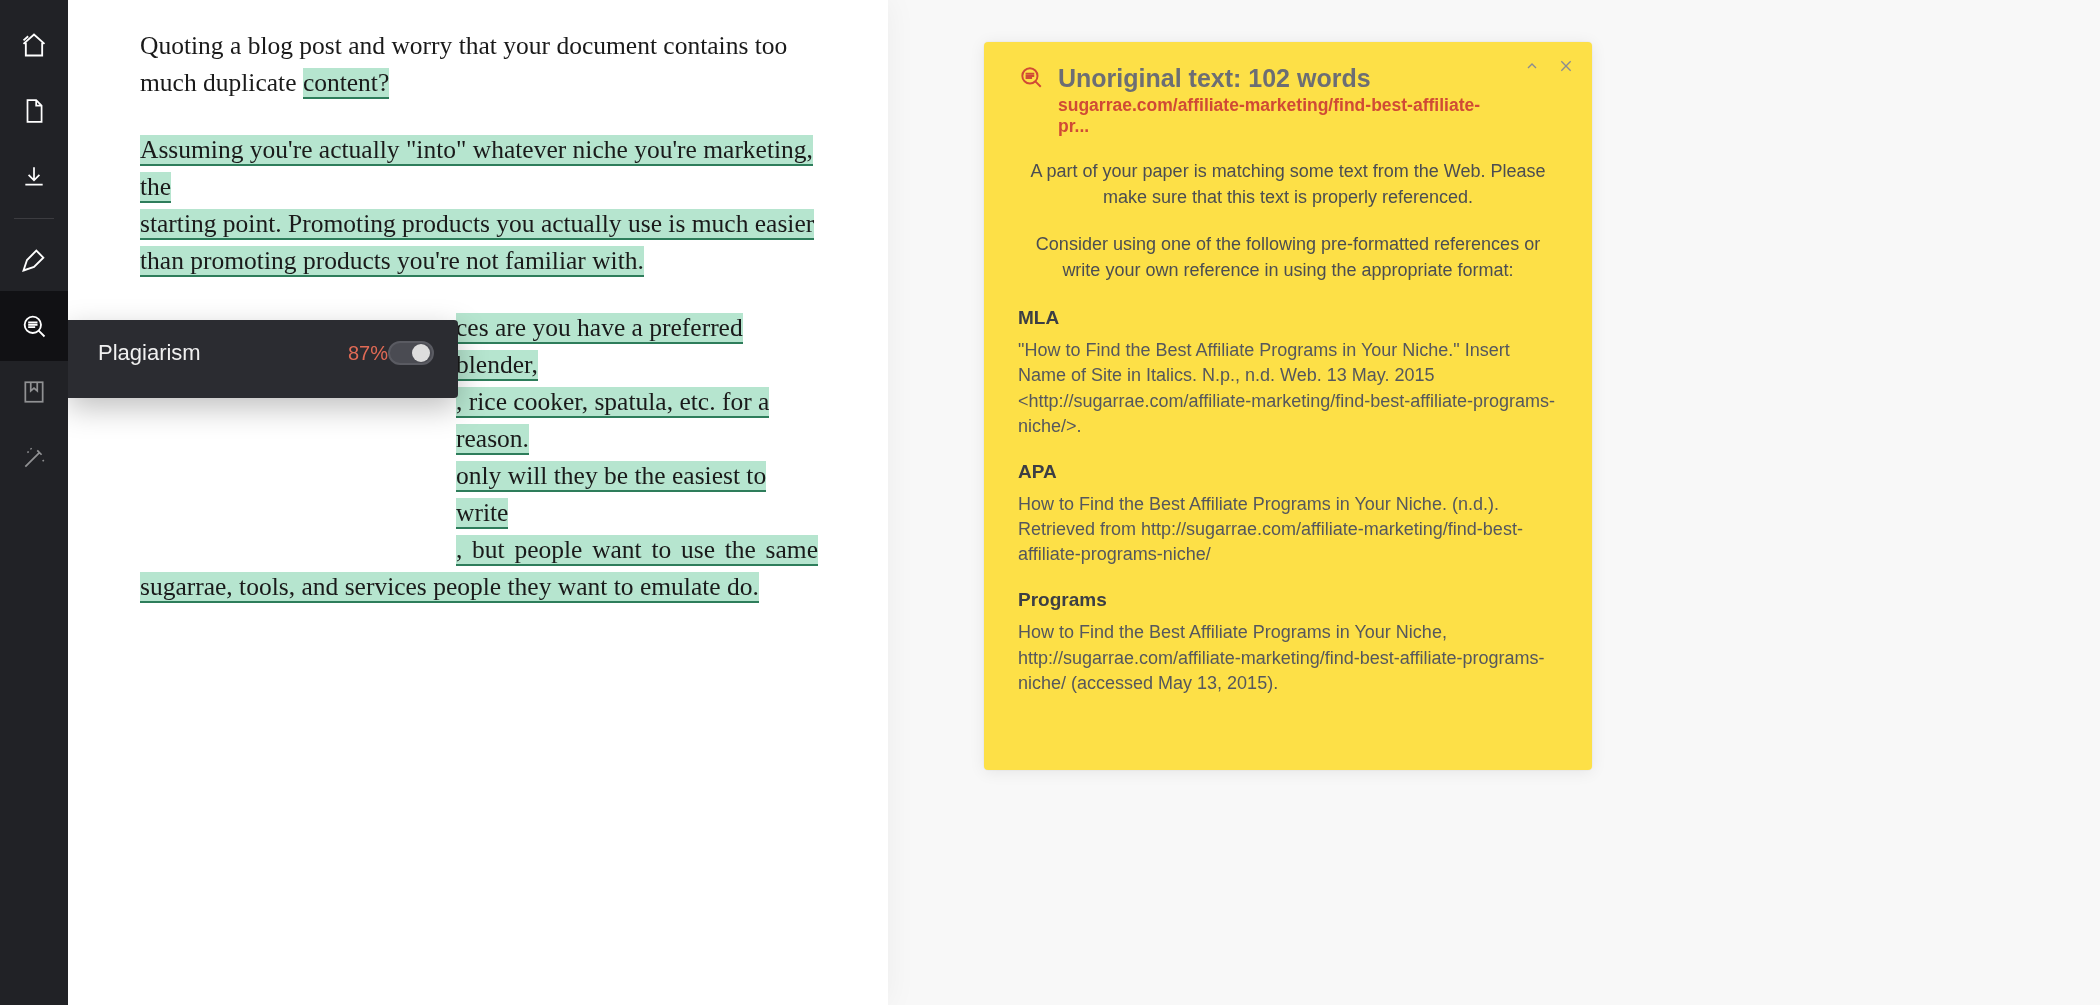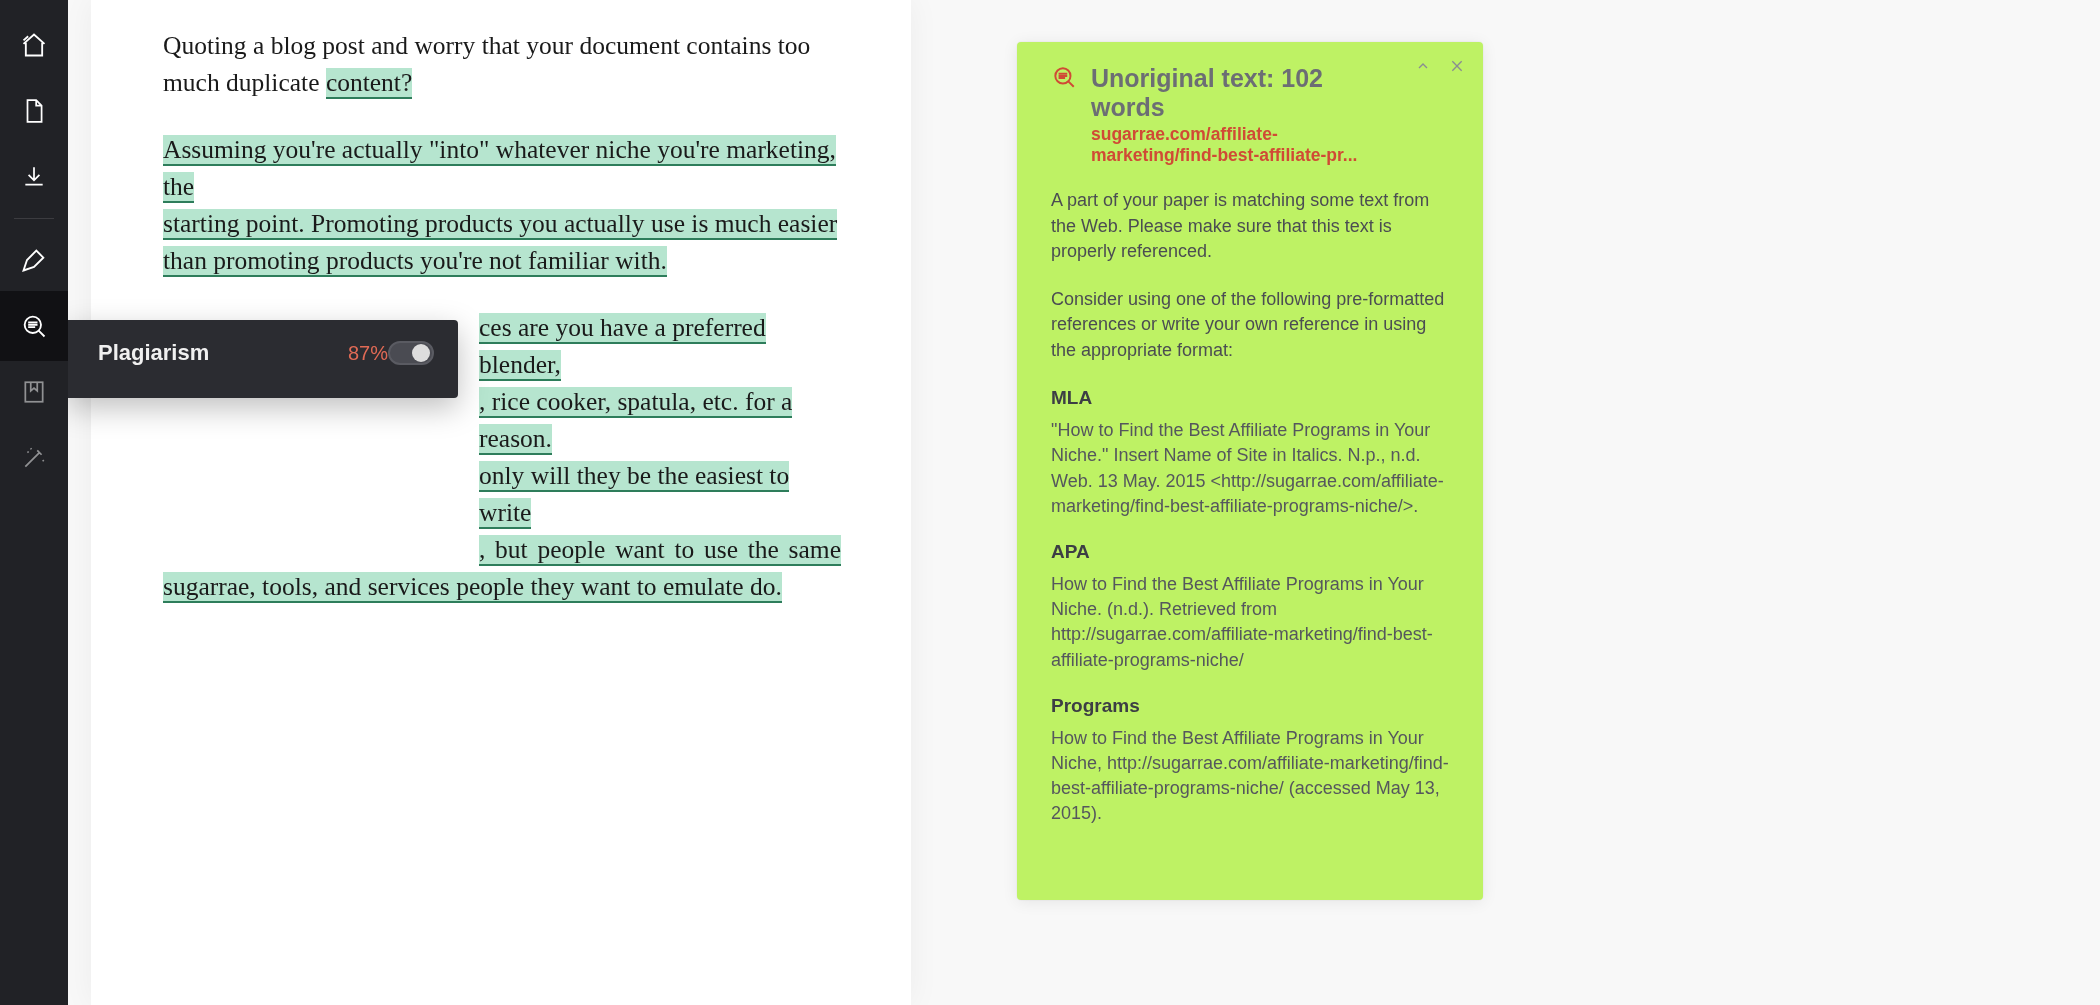--- a/index.html
+++ b/index.html
@@ -71,21 +71,21 @@
     z-index: 25;
   }
   .popover .row {
     display: flex;
     align-items: center;
     justify-content: space-between;
     margin-bottom: 10px;
   }
   .popover .title {
     font-size: 22px;
-    font-weight: 700;
+    font-weight: 400;
     color: #f0f0f0;
   }
   .popover .right { display: flex; align-items: center; }
   .popover .pct {
     color: #e06a55;
     font-size: 20px;
     font-weight: 400;
   }
   .toggle {
     width: 46px;
@@ -123,40 +123,39 @@
     flex: 0 0 820px;
     padding: 28px 70px 40px 72px;
     font-family: Georgia, "Times New Roman", serif;
     color: #1a1a1a;
     font-size: 25.5px;
     line-height: 1.45;
     box-shadow: 0 0 30px rgba(0,0,0,0.05);
     position: relative;
     z-index: 5;
     overflow: hidden;
-    margin-left: 23px;
   }
   .editor p { margin-bottom: 30px; }
   .hlg {
     background: #b6e5cf;
     border-bottom: 2px solid #2e7d5b;
     padding-bottom: 0px;
   }
   .para2, .para3 { display: block; }
   .para2 .line, .para3 .line { display: block; }
   .para2 .line .hlg, .para3 .line .hlg { display: inline; }
 
   
   .right-space { flex: 1; position: relative; }
   .panel {
     position: absolute;
     top: 42px;
-    left: 106px;
-    width: 466px;
-    background: #bef264;
+    left: 96px;
+    width: 608px;
+    background: #fde047;
     border-radius: 4px;
     box-shadow: 0 2px 16px rgba(0,0,0,0.08), 0 0 0 1px rgba(0,0,0,0.02);
     padding: 22px 34px 54px 34px;
     font-size: 18px;
     color: #4b4d52;
   }
   .panel .head {
     display: flex;
     align-items: flex-start;
     gap: 14px;
@@ -184,21 +183,21 @@
   }
   .panel .actions .abtn {
     width: 20px; height: 20px;
     display: flex;
     align-items: center;
     justify-content: center;
     cursor: pointer;
     color: #8a8c92;
   }
   .panel .body { margin-top: 22px; line-height: 1.42; }
-  .panel .body p { margin-bottom: 22px; }
+  .panel .body p { margin-bottom: 22px; text-align: center; }
   .panel .fmt-head {
     font-weight: 700;
     color: #3c3e44;
     font-size: 19px;
     margin: 6px 0 6px 0;
   }
   .panel .fmt-body {
     color: #55575d;
     font-size: 18px;
     line-height: 1.4;

